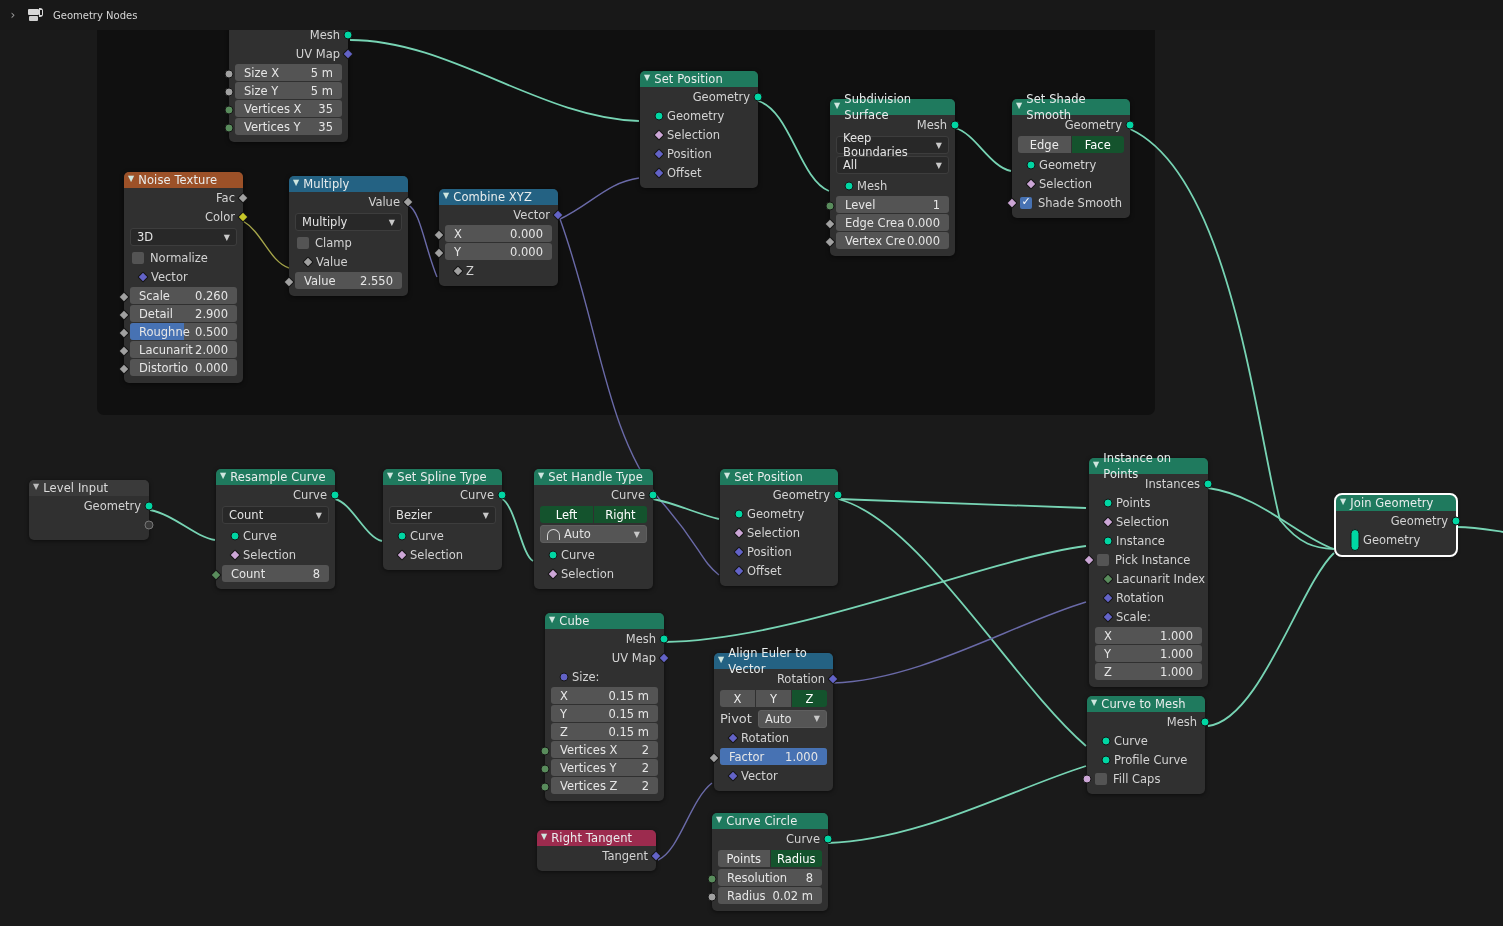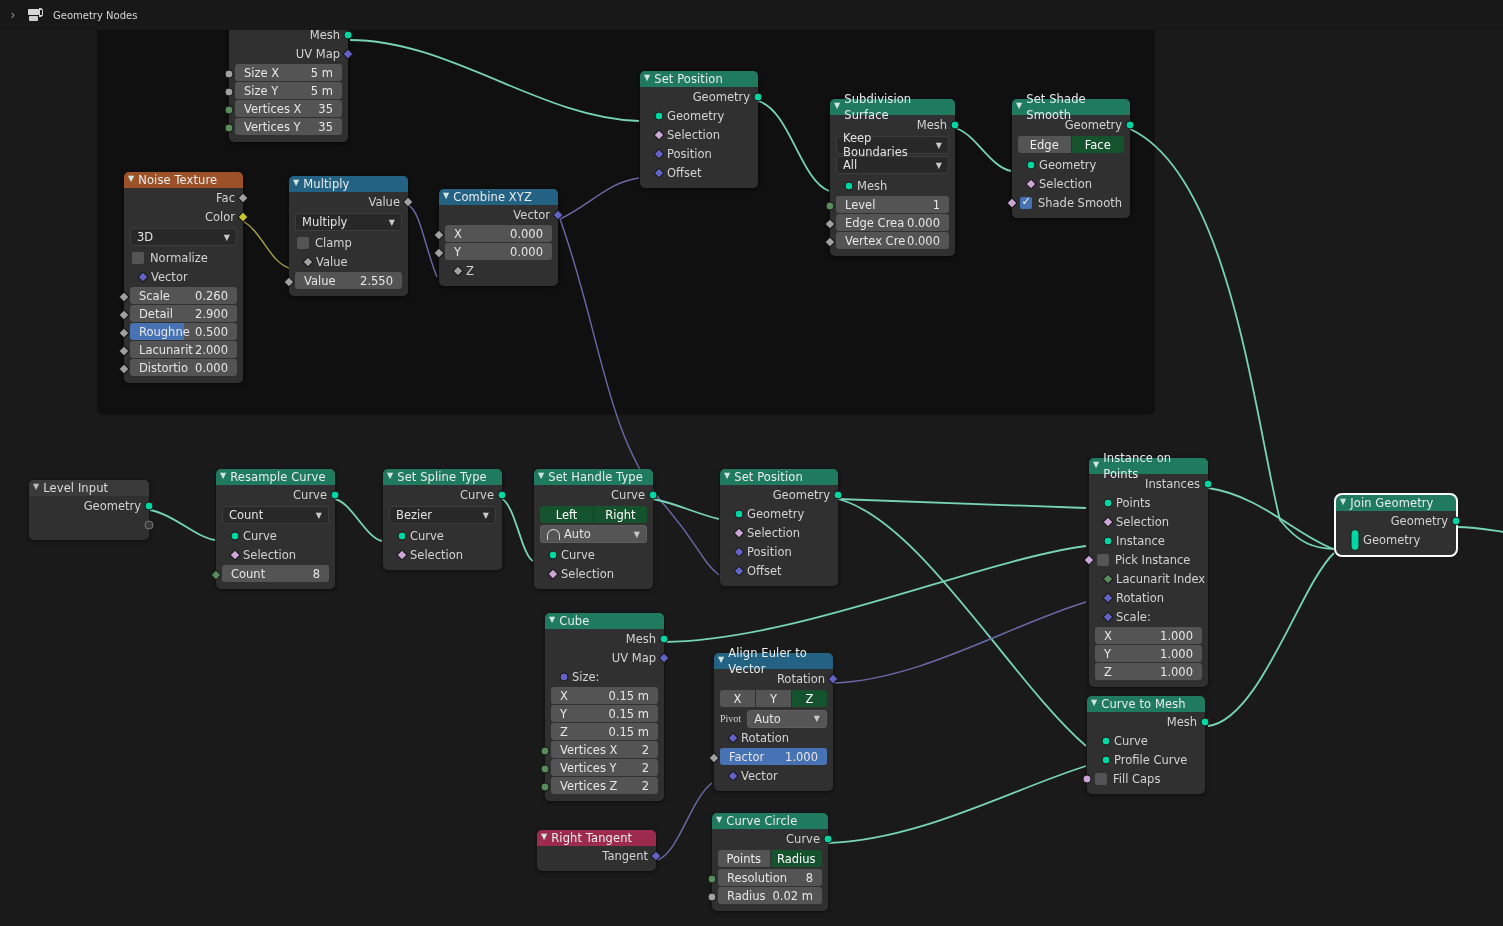--- a/index.html
+++ b/index.html
@@ -98,21 +98,21 @@
   .seg div{ flex:1; display:flex; align-items:center; justify-content:center;
             background:#545454; font-size:11.5px; color:#ececec; }
   .seg div:first-child{ border-radius:3px 0 0 3px; }
   .seg div:last-child{ border-radius:0 3px 3px 0; }
   .seg div.on{ background:#14532d; color:#fff; }
   .chk{ display:flex; align-items:center; gap:6px; padding:0 8px; height:19px; position:relative; }
   .box{ width:12px; height:12px; border-radius:2px; background:#545454; }
   .box.on{ background:#4772b3; position:relative; }
   .box.on:after{ content:"✓"; position:absolute; left:1.5px; top:-2px; color:#fff; font-size:11px; }
   .prow{ display:flex; align-items:center; gap:6px; padding:0 6px; height:19px; }
-  .prow .pl{ font-size:10px; color:#d3d3d3;font-family:Liberation Serif, serif; }
+  .prow .pl{ font-size:13px; color:#d3d3d3; }
   .prow .drop{ flex:1; margin:0; }
   .arcicon{ width:13px; height:11px; border:1.6px solid #d6d6d6; border-bottom:none;
             border-radius:7px 7px 0 0; margin-right:4px; }
 </style>
 </head>
 <body>
 
 <div id="canvas"></div>
 
 <div id="frame"></div>

